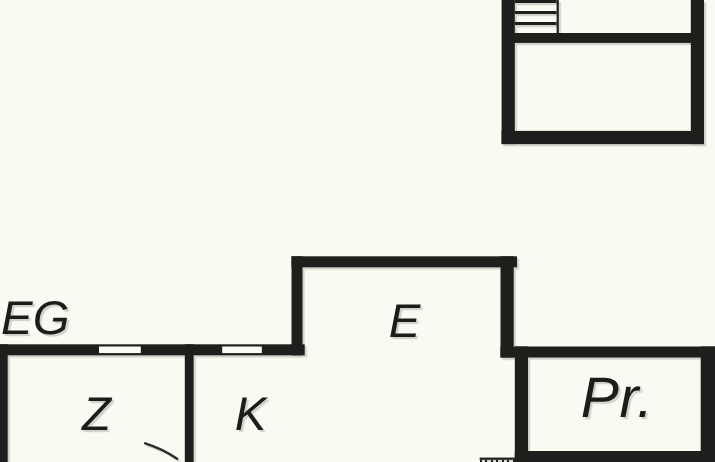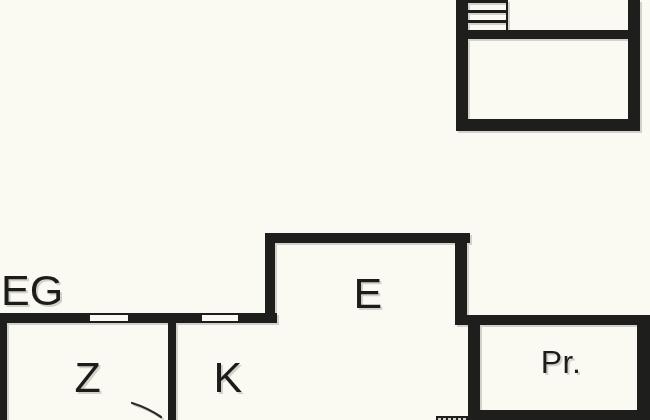--- a/index.html
+++ b/index.html
@@ -12,20 +12,21 @@
     position: relative;
     width: 650px;
     height: 420px;
     overflow: hidden;
     background: var(--background, #faf9f2);
   }
   .group {
     position: absolute;
     inset: 0;
     filter: drop-shadow(2px 2px 0 rgba(110,110,100,0.28));
+    font-style: italic;
   }
   .wall {
     position: absolute;
     background: var(--wall, #1e1e1c);
   }
   .window {
     position: absolute;
     background: var(--background, #faf9f2);
   }
   .stairs-upper {
@@ -49,21 +50,21 @@
     );
   }
   .room-label {
     position: absolute;
     transform: translate(-50%, -50%);
     font-size: 43px;
     color: var(--text, #1c1c1a);
     letter-spacing: 0.5px;
     white-space: nowrap;
   }
-  .room-label.small { font-size: 32px; }
+  .room-label.small { font-size: 52px; }
   .floor-label {
     position: absolute;
     left: 1px; top: 269px;
     font-size: 43px;
     line-height: 1.0;
     color: var(--text, #1c1c1a);
   }
   .arc-overlay {
     position: absolute;
     inset: 0;

